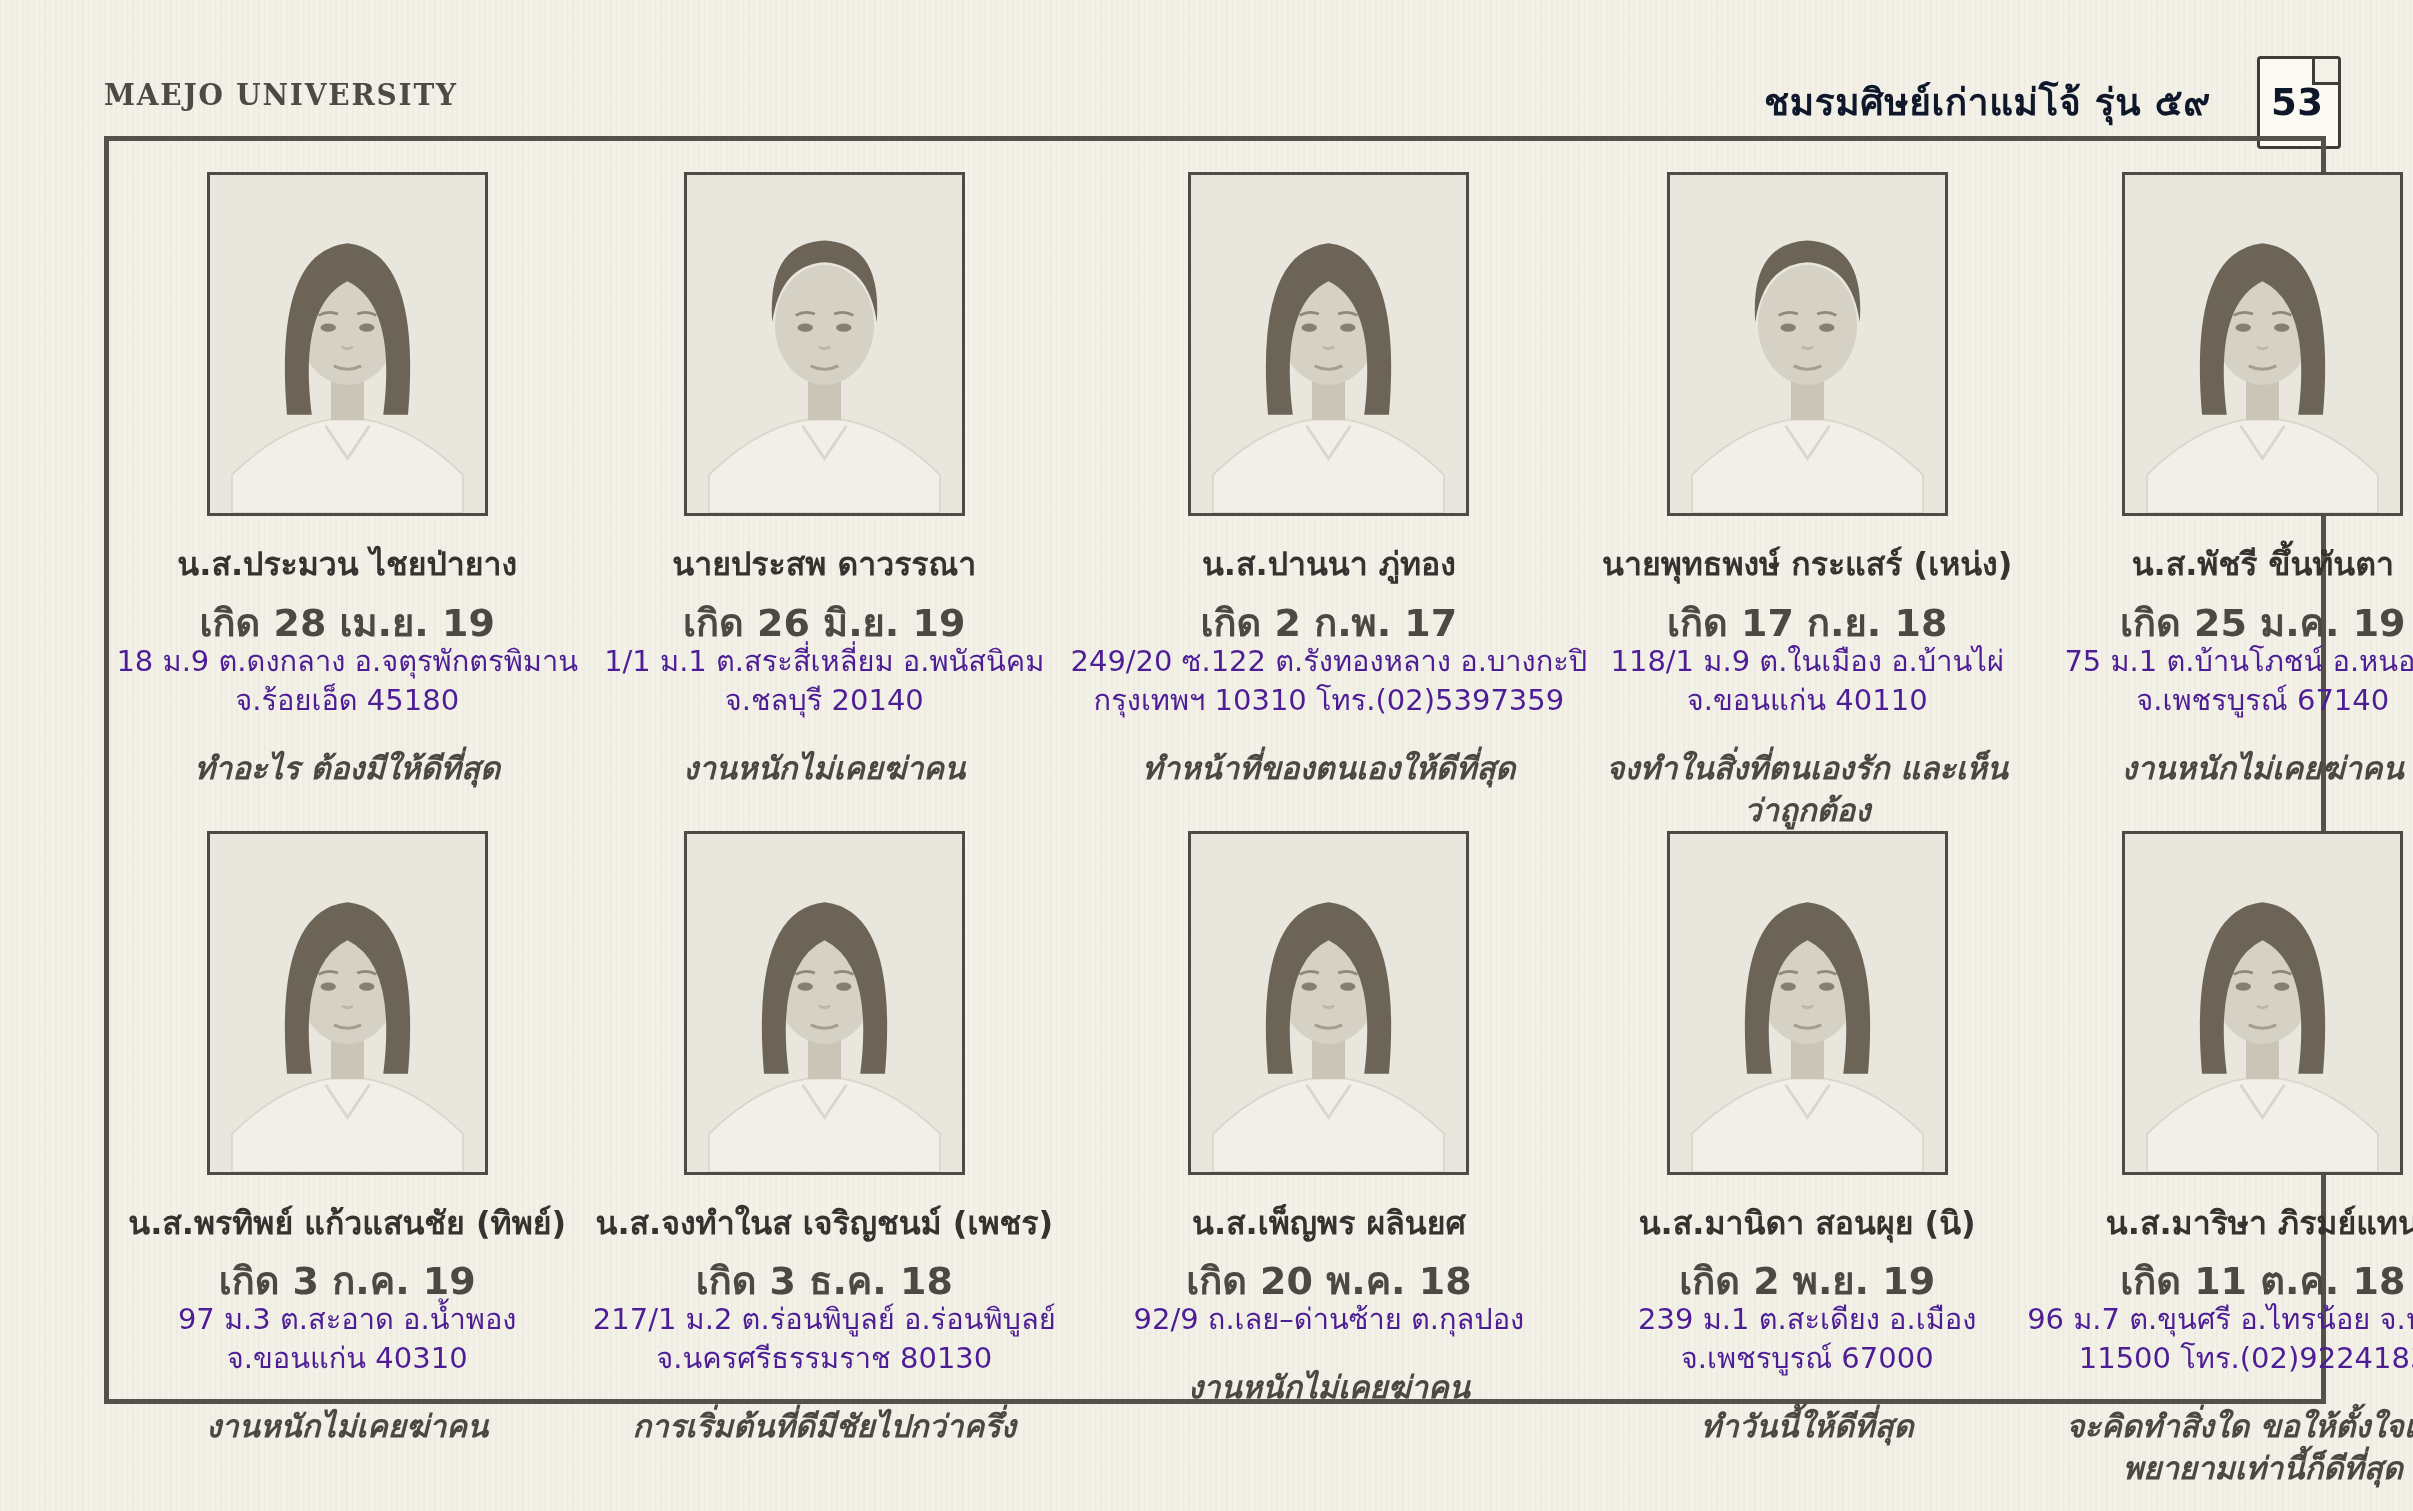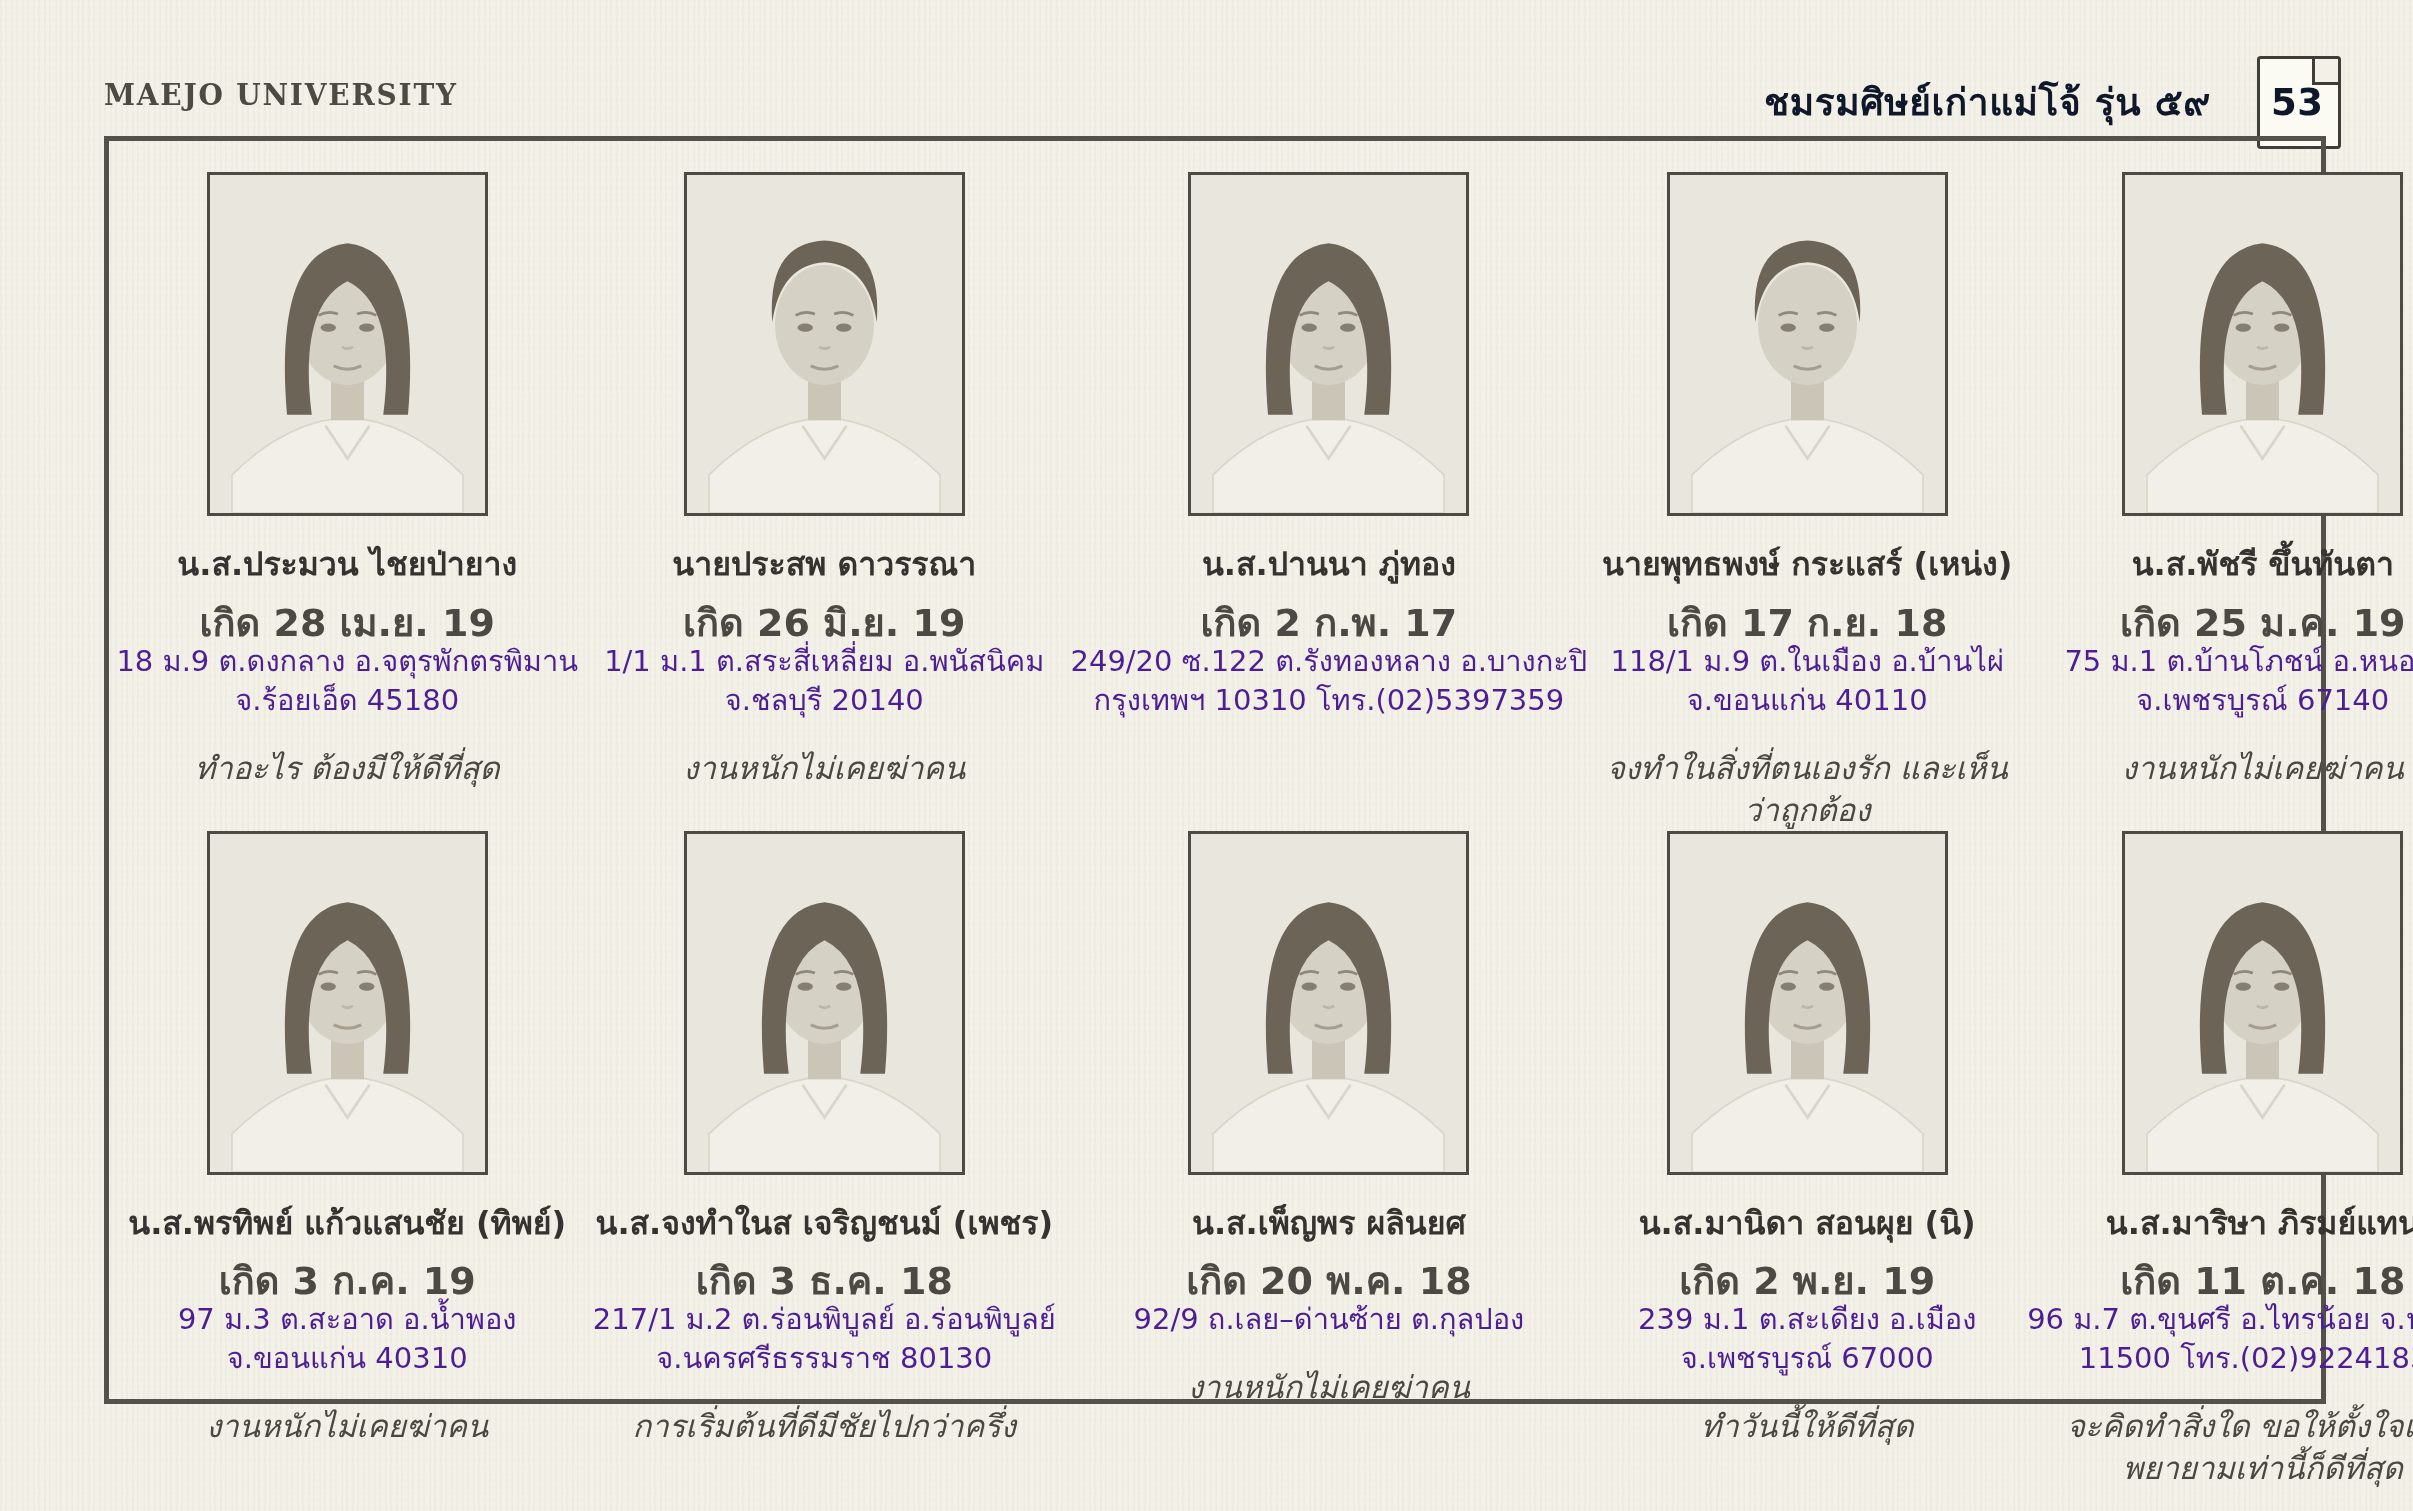--- a/index.html
+++ b/index.html
@@ -72,21 +72,21 @@
   }
   .birth{
     margin-top:14.7px;font-size:38px;color:#4a4943;line-height:38px;white-space:nowrap;font-weight:bold;
   }
   .addr-line{
     font-size:29px;color:#4c1d95;line-height:39px;white-space:nowrap;
   }
   .motto{
     margin-top:27px;
     font-family:"DejaVu Serif","Liberation Serif",serif;
-    font-style:italic;font-weight:400;
+    font-style:italic;font-weight:700;
     font-size:31px;color:#4a4842;line-height:42px;
   }
 </style>
 </head>
 <body>
 
 <div class="paper-texture"></div>
 
 <div class="hdr-left">MAEJO UNIVERSITY</div>
 
@@ -177,20 +177,23 @@
         <path d="M48,63 Q50,64.5 52,63" fill="none" stroke="#bdb6a6" stroke-width="1"></path>
         <path d="M45,70 Q50,72.5 55,70" fill="none" stroke="#a59e8e" stroke-width="1.1"></path>
       </svg>
     </div>
     <div class="name">น.ส.ปานนา ภู่ทอง</div>
     <div class="birth">เกิด 2 ก.พ. 17</div>
     <div class="addr">
           <div class="addr-line">249/20 ซ.122 ต.รังทองหลาง อ.บางกะปิ</div>
           <div class="addr-line">กรุงเทพฯ 10310 โทร.(02)5397359</div>
         </div>
+    <div class="motto">
+          <div class="motto-line">ทำหน้าที่ของตนเองให้ดีที่สุด</div>
+        </div>
   </div>
 
   <div class="card">
     <div class="photo">
       <svg class="portrait male" viewBox="0 0 100 124" preserveAspectRatio="none">
         <rect width="100" height="124" fill="#e9e6dd"></rect>
         <rect width="100" height="124" fill="url(#none)" opacity="0"></rect>
         <path d="M8,124 L8,110 Q28,90 50,89 Q72,90 92,110 L92,124 Z" fill="#f1efe8" stroke="#d9d5ca" stroke-width="0.6"></path>
         <path d="M42,92 L50,104 L58,92" fill="none" stroke="#d9d5ca" stroke-width="1"></path>
         <rect x="44" y="72" width="12" height="18" fill="#cbc5b8"></rect>

